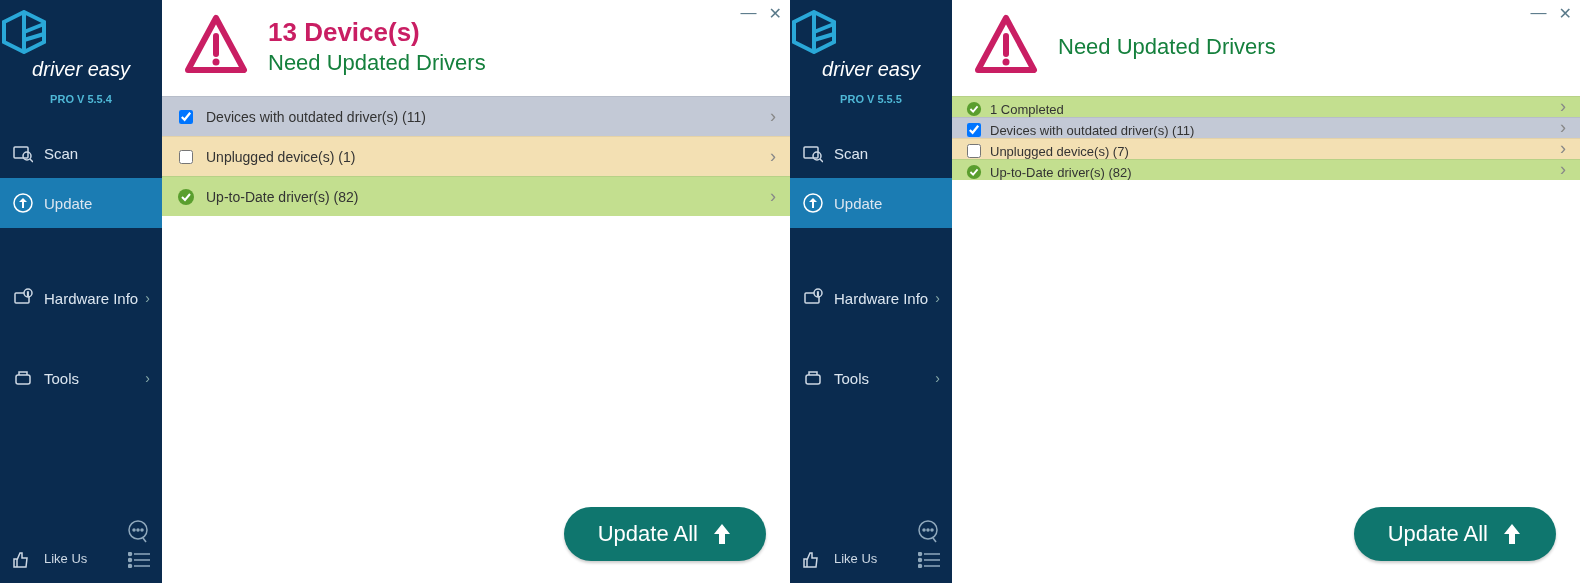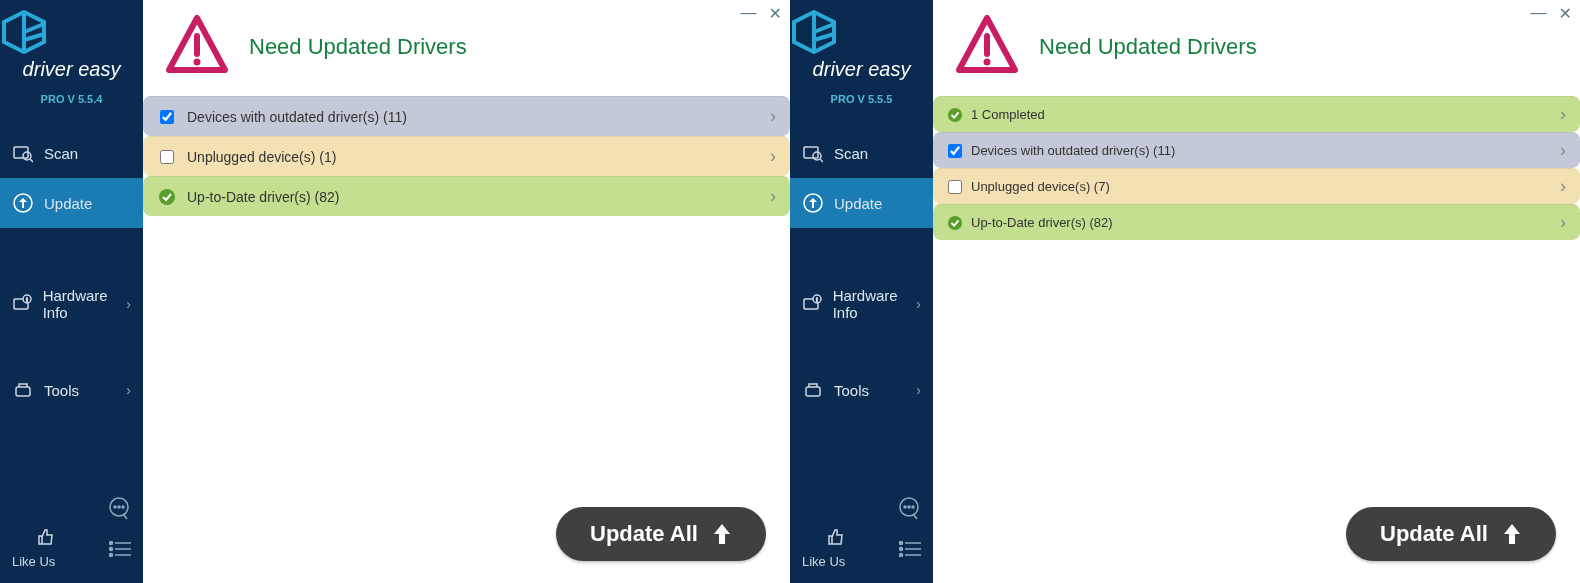--- a/index.html
+++ b/index.html
@@ -1,55 +1,55 @@
 <!DOCTYPE html>
 <html><head>
 <meta charset="utf-8">
 <style>
 * { margin:0; padding:0; box-sizing:border-box; font-family:"Segoe UI",Arial,sans-serif; }
 body { display:flex; width:1580px; height:583px; background:#fff; }
 .app { display:flex; width:790px; height:583px; position:relative; }
-.sidebar { width:143px; background:#0a2b4f; display:flex; flex-direction:column; color:#fff; }
+.sidebar { width:162px; background:#0a2b4f; display:flex; flex-direction:column; color:#fff; }
 .logo-area { padding:10px 0 8px; text-align:center; }
 .logo-icon { margin:0 auto 4px; }
 .brand { font-size:20px; color:#fff; font-style:italic; font-weight:300; }
 .version { font-size:11px; color:#4fb8d6; font-weight:600; margin-top:12px; }
 .nav { margin-top:15px; }
 .nav-item { display:flex; align-items:center; padding:14px 12px; font-size:15px; color:#dce6f0; cursor:pointer; position:relative; }
 .nav-item.active { background:#1b7cb3; }
 .nav-item .icon { width:22px; height:22px; margin-right:10px; display:flex; align-items:center; justify-content:center; }
 .nav-item .chev { position:absolute; right:12px; color:#8aa; font-size:14px; }
 .sidebar-bottom { margin-top:auto; padding:10px 12px 14px; display:flex; flex-direction:column; gap:8px; }
 .chat-row { display:flex; justify-content:flex-end; }
 .bottom-row { display:flex; align-items:center; justify-content:space-between; color:#cdd8e4; font-size:13px; }
-.like { display:flex; align-items:flex-end; gap:8px; cursor:pointer;flex-direction:column; }
+.like { display:flex; align-items:flex-start; gap:14px; cursor:pointer; }
 
 .main { flex:1; background:#fff; display:flex; flex-direction:column; position:relative; }
 .winctrl { position:absolute; top:4px; right:8px; display:flex; gap:12px; color:#5a7a8a; }
 .winctrl span { cursor:pointer; font-size:16px; }
 
 .header { display:flex; align-items:center; padding:12px 20px 16px; gap:18px; }
 .warn-icon { width:68px; height:68px; }
 .header-text .count { font-size:26px; font-weight:700; color:#c91e63; }
 .header-text .sub { font-size:22px; color:#15803d; margin-top:2px; }
 
 .categories { display:flex; flex-direction:column; }
-.cat { display:flex; align-items:center; padding:0 14px; height:40px; font-size:14px; color:#333; border-top:1px solid rgba(0,0,0,0.06); cursor:pointer; position:relative;border-radius:8px; }
-.cat.small { height:36px; font-size:13px; }
+.cat { display:flex; align-items:center; padding:0 14px; height:40px; font-size:14px; color:#333; border-top:1px solid rgba(0,0,0,0.06); cursor:pointer; position:relative; }
+.cat.small { height:21px; font-size:13px;align-items:flex-end; }
 .cat .lead { width:20px; height:20px; margin-right:10px; display:flex; align-items:center; justify-content:center; }
 .cat .lead.small { width:16px; height:16px; margin-right:8px; }
 .cat .arrow { position:absolute; right:14px; color:#888; font-size:18px; }
 .cat.outdated { background:#c3c9d6; }
 .cat.unplugged { background:#f3e0b3; }
 .cat.uptodate { background:#c3df8f; }
 .cat.completed { background:#c3df8f; }
 input.chk { width:14px; height:14px; }
 
 .footer { margin-top:auto; display:flex; justify-content:flex-end; padding:16px 24px 22px; }
-.update-btn { background:#404040; color:#fff; font-size:22px; font-weight:700; border:none; border-radius:30px; padding:14px 34px; display:flex; align-items:center; gap:14px; cursor:pointer; box-shadow:0 2px 3px rgba(0,0,0,0.2); }
+.update-btn { background:#0f766e; color:#fff; font-size:22px; font-weight:400; border:none; border-radius:30px; padding:14px 34px; display:flex; align-items:center; gap:14px; cursor:pointer; box-shadow:0 2px 3px rgba(0,0,0,0.2); }
 .update-btn .arrow-up { width:20px; height:24px; }
 
 svg { display:block; }
 </style>
 </head>
 <body>
 
 <div class="app">
   <div class="sidebar">
     <div class="logo-area">
@@ -148,20 +148,21 @@
     </div>
     <div class="header">
       <div class="warn-icon">
         <svg width="68" height="68" viewBox="0 0 68 68">
             <path d="M34 6 L62 58 L6 58 Z" fill="none" stroke="#c91e63" stroke-width="6" stroke-linejoin="round"></path>
             <line x1="34" y1="24" x2="34" y2="42" stroke="#c91e63" stroke-width="6" stroke-linecap="round"></line>
             <circle cx="34" cy="50" r="3.5" fill="#c91e63"></circle>
           </svg>
       </div>
       <div class="header-text">
+        <div class="count">13 Device(s)</div>
         <div class="sub">Need Updated Drivers</div>
       </div>
     </div>
 
     <div class="categories">
       <div class="cat outdated">
         <span class="lead">
             <input type="checkbox" class="chk" checked="" style="">
           </span>
         <span>Devices with outdated driver(s) (11)</span>

